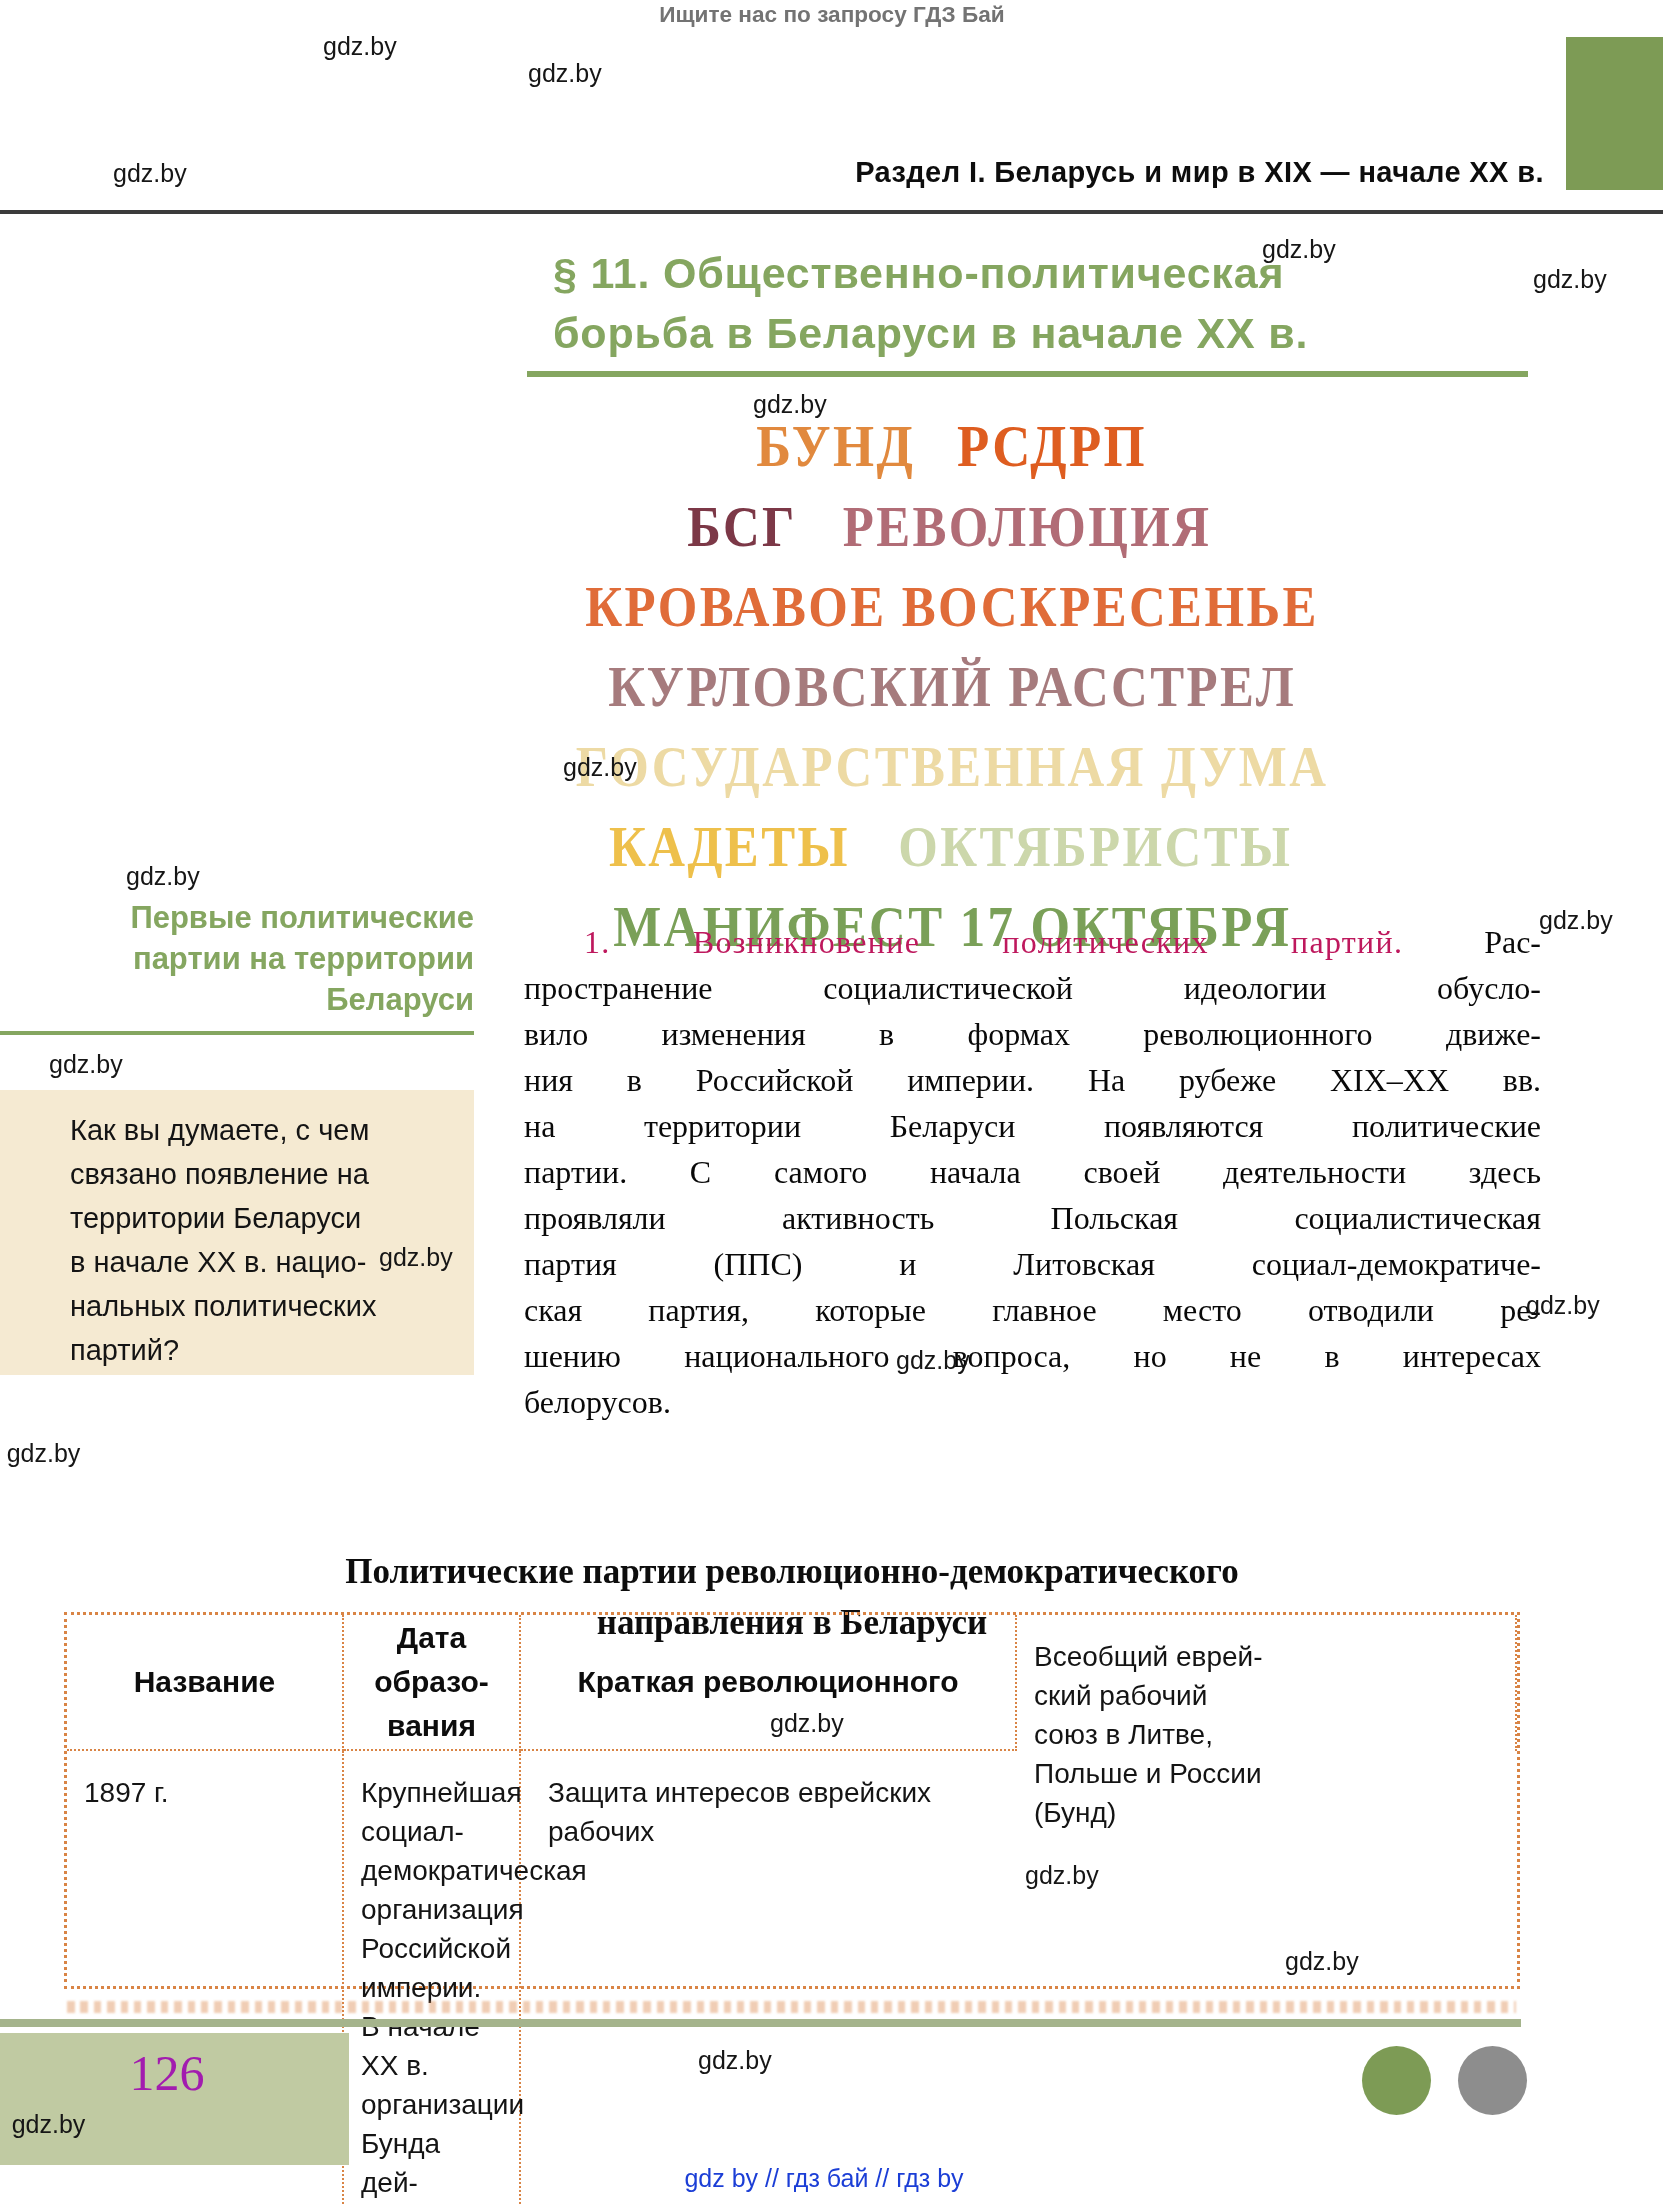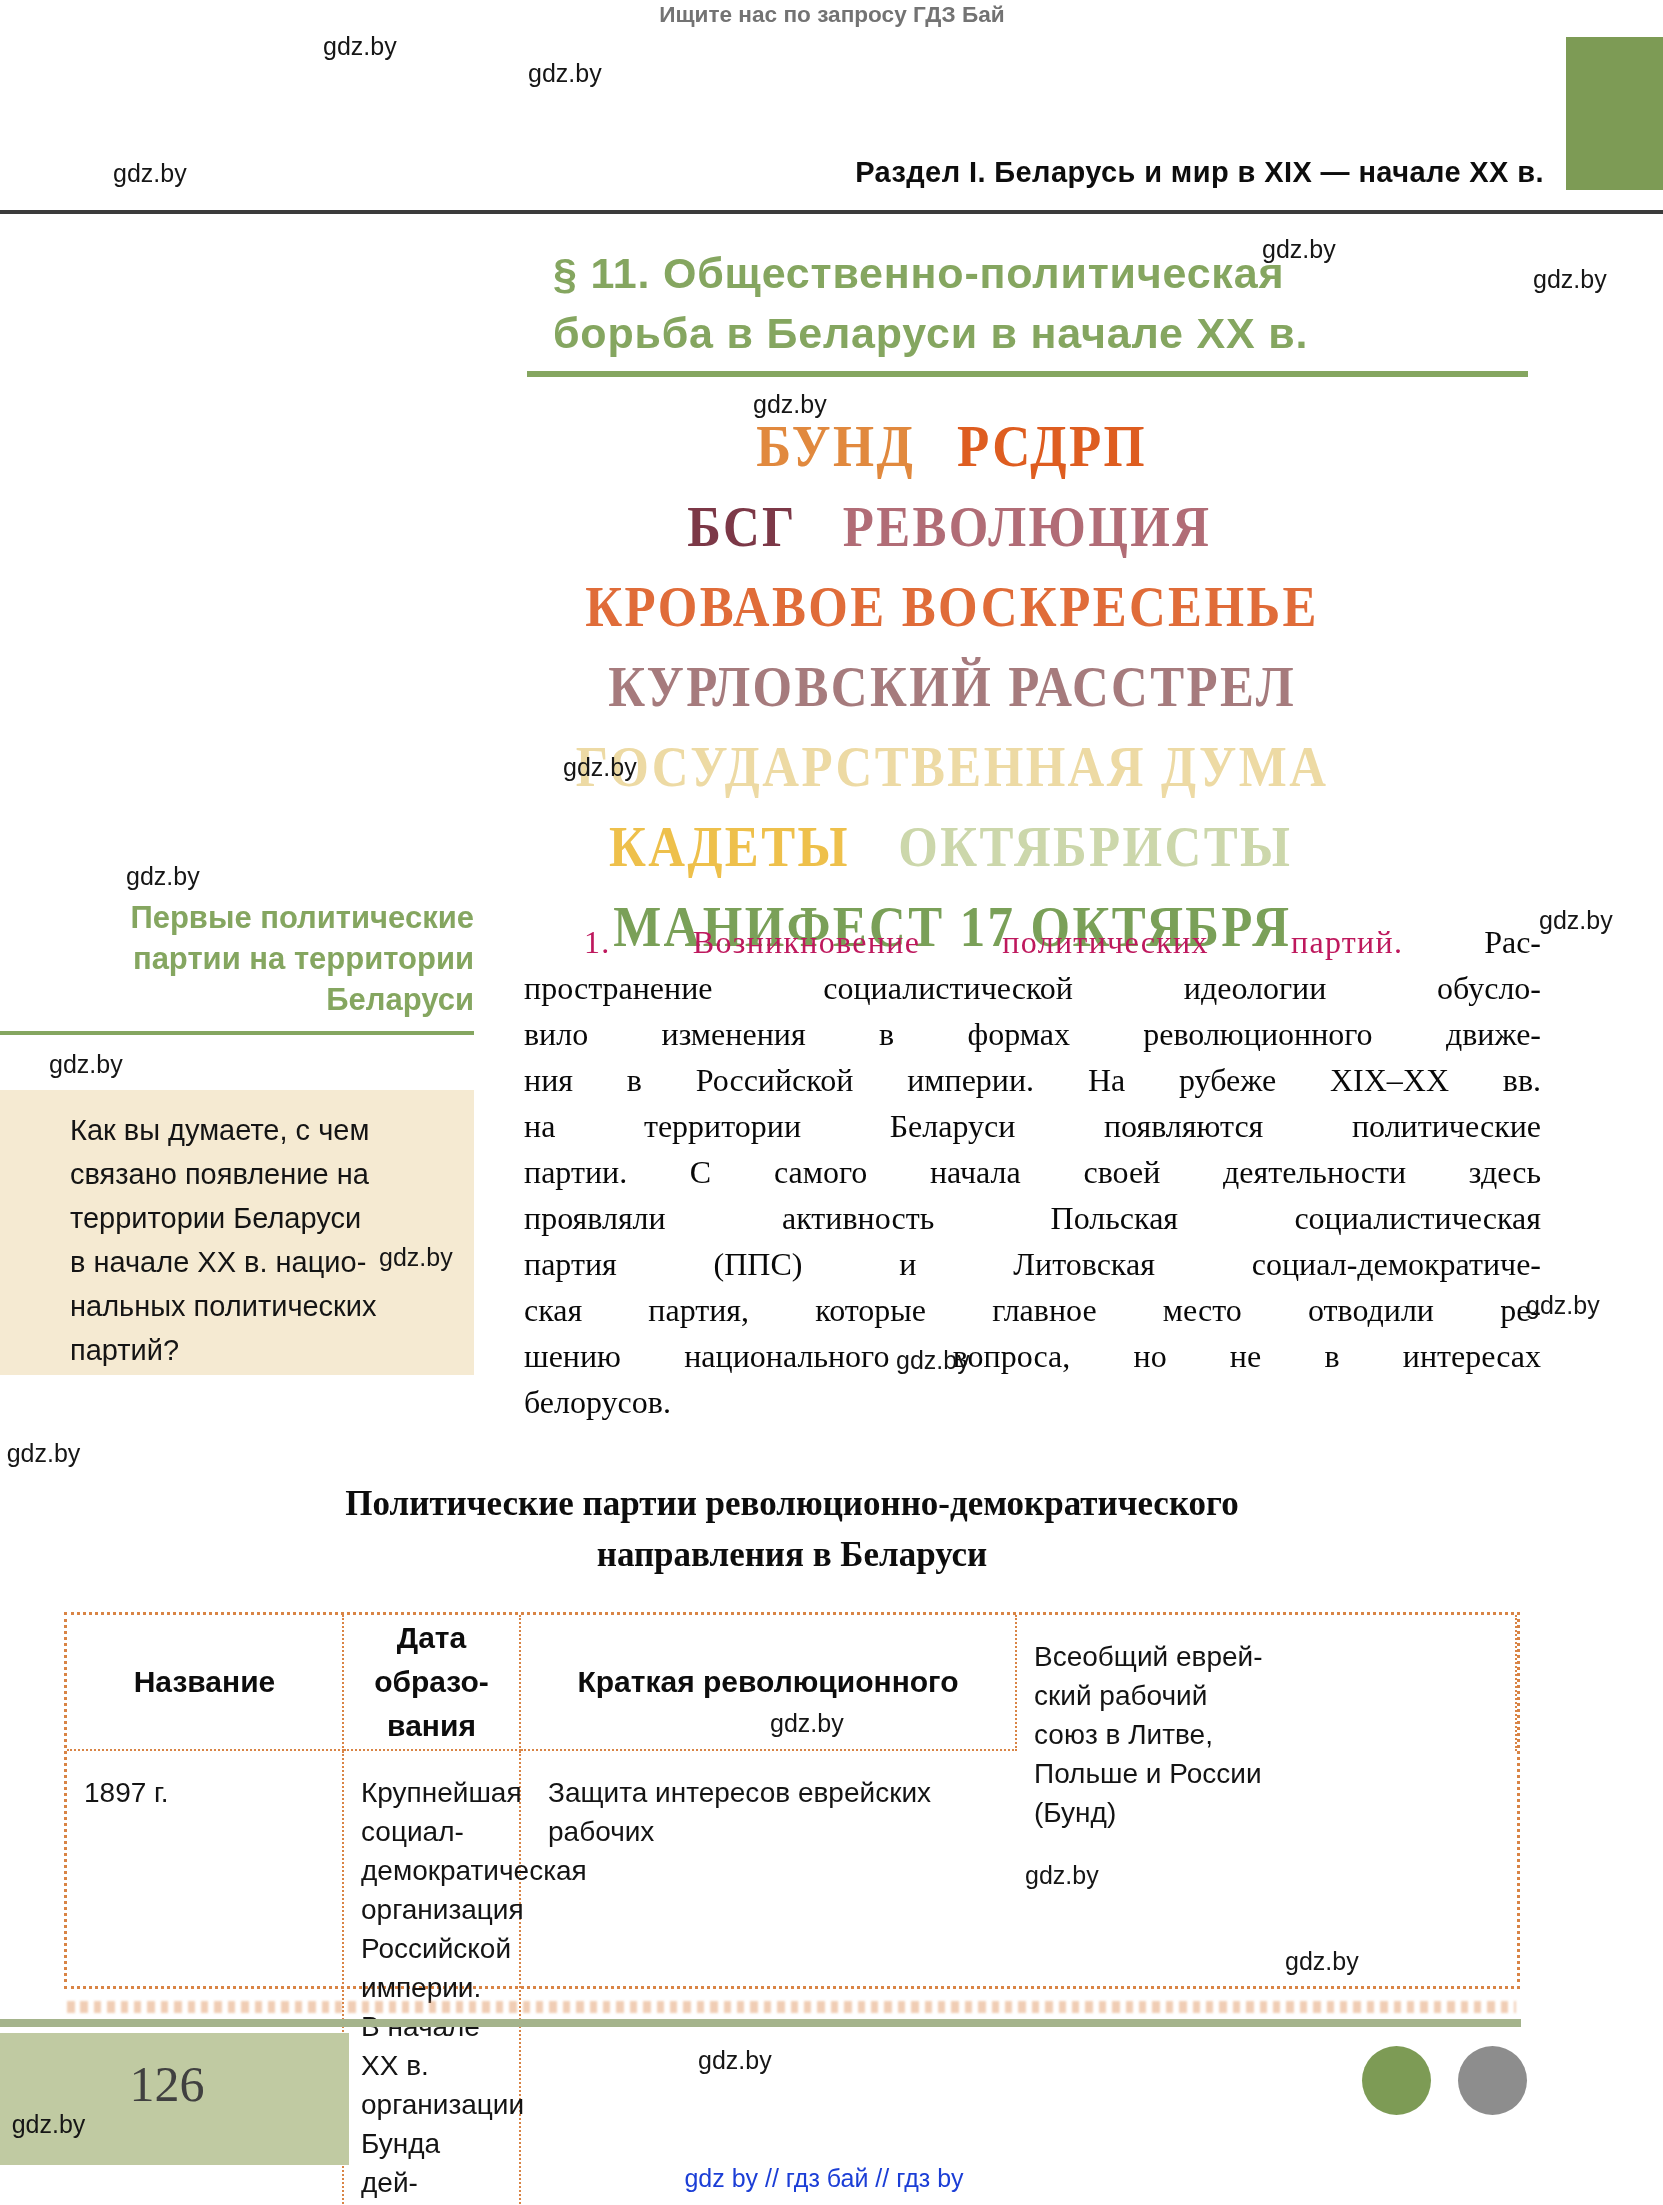--- a/index.html
+++ b/index.html
@@ -34,39 +34,39 @@
   .question-text{position:absolute;left:70px;top:18.4px;
     font-size:29px;line-height:44px;color:#141414;white-space:pre-line;}
   
   .main-paragraph{position:absolute;left:524px;top:919px;width:1017px;
     font-family:"Liberation Serif",serif;font-size:32px;line-height:46px;color:#090909;}
   .tline{text-align:justify;text-align-last:justify;}
   .tline.first{padding-left:60px;}
   .tline.last{text-align-last:left;}
   .pheading{font-weight:400;color:#be185d;letter-spacing:1.3px;margin-top:32px;}
   
-  .table-title{position:absolute;left:64px;top:1478px;width:1456px;text-align:center;
+  .table-title{position:absolute;left:64px;top:1546px;width:1456px;text-align:center;
     font-family:"Liberation Serif",serif;font-weight:700;font-size:35px;line-height:51px;
     color:#0d0d0d;white-space:pre-line;}
   .parties-table{position:absolute;left:64px;top:1612px;width:1456px;height:377px;
     box-sizing:border-box;border:3.4px dotted #d98445;display:grid;
     grid-template-columns:277px 177px 496px 1fr;grid-template-rows:136px 1fr;}
   .pt-cell{box-sizing:border-box;border-right:2.5px dotted #d98445;white-space:pre-line;}
   .pt-cell.lastcol{border-right:none;}
   .pt-head{display:flex;align-items:center;justify-content:center;text-align:center;
     border-bottom:2.5px dotted #d98445;font-weight:700;font-size:30px;line-height:44px;color:#0d0d0d;}
   .pt-body{padding:22px 15px 0 17px;font-size:28px;line-height:39px;color:#141414;}
   .pt-body.tasks{padding-left:27px;}
   .ghost-line{position:absolute;left:67px;top:2001px;width:1449px;height:11.7px;opacity:.45;filter:blur(0.8px);
     background:repeating-linear-gradient(90deg,#e0925c 0 7.5px,rgba(255,255,255,0) 7.5px 13.4px);}
   
   .footer-bar{position:absolute;left:0;top:2019px;width:1521px;height:8.4px;background:#a5b48c;}
   .page-number-box{position:absolute;left:0;top:2033px;width:349px;height:132px;background:#c0caa2;}
-  .page-number{position:absolute;left:75px;top:22px;width:184px;text-align:center;
-    font-family:"Liberation Serif",serif;font-size:50px;color:#404040;}
+  .page-number{position:absolute;left:75px;top:11px;width:184px;text-align:center;
+    font-family:"Liberation Serif",serif;font-size:50px;color:#a21caf;}
   .circle{position:absolute;top:2046px;width:69px;height:69px;border-radius:50%;}
   .circle.green{left:1362px;background:#7d9b55;}
   .circle.gray{left:1458px;background:#8d8d8d;}
   .footer-links{position:absolute;left:0;top:2164px;width:1648px;text-align:center;
     font-size:25px;color:#1b3ed6;cursor:pointer;}
   
   .wm{position:absolute;font-size:25px;color:#161616;z-index:5;white-space:nowrap;}
 </style>
 </head>
 <body>

